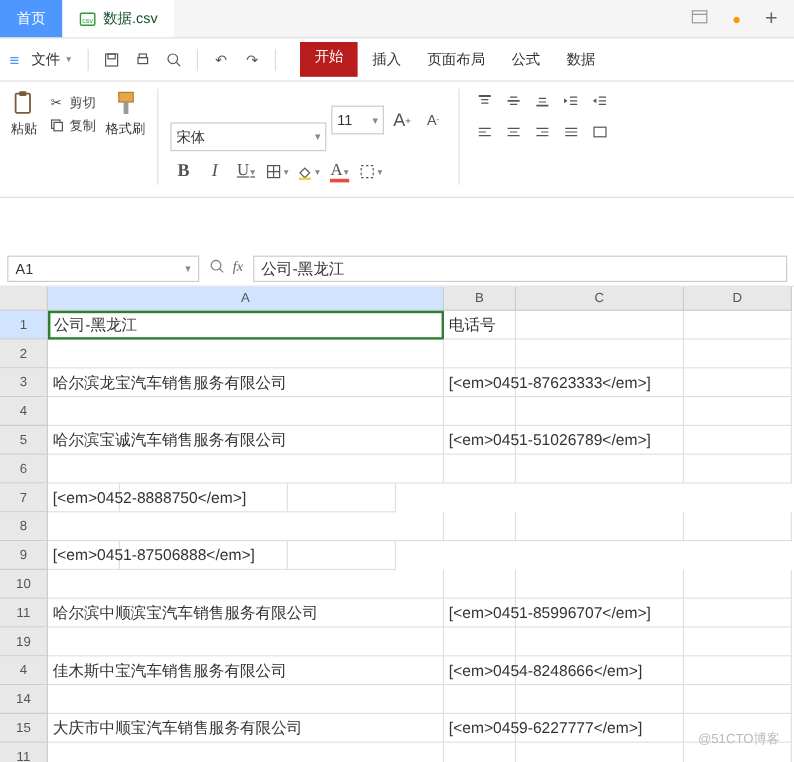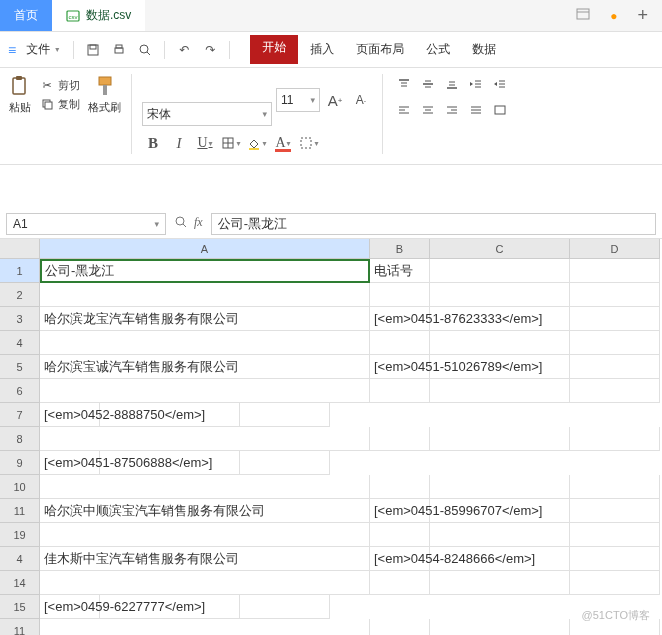--- a/index.html
+++ b/index.html
@@ -420,20 +420,21 @@
           <div class="cell col-c"></div>
           <div class="cell col-d"></div>
         </div>
         <div class="data-row">
           <div class="cell col-a"></div>
           <div class="cell col-b" style="overflow: visible;"></div>
           <div class="cell col-c"></div>
           <div class="cell col-d"></div>
         </div>
         <div class="data-row">
+          <div class="cell col-a">大庆市中顺宝汽车销售服务有限公司</div>
           <div class="cell col-b" style="overflow: visible;">[&lt;em&gt;0459-6227777&lt;/em&gt;]</div>
           <div class="cell col-c"></div>
           <div class="cell col-d"></div>
         </div>
         <div class="data-row">
           <div class="cell col-a"></div>
           <div class="cell col-b" style="overflow: visible;"></div>
           <div class="cell col-c"></div>
           <div class="cell col-d"></div>
         </div>

